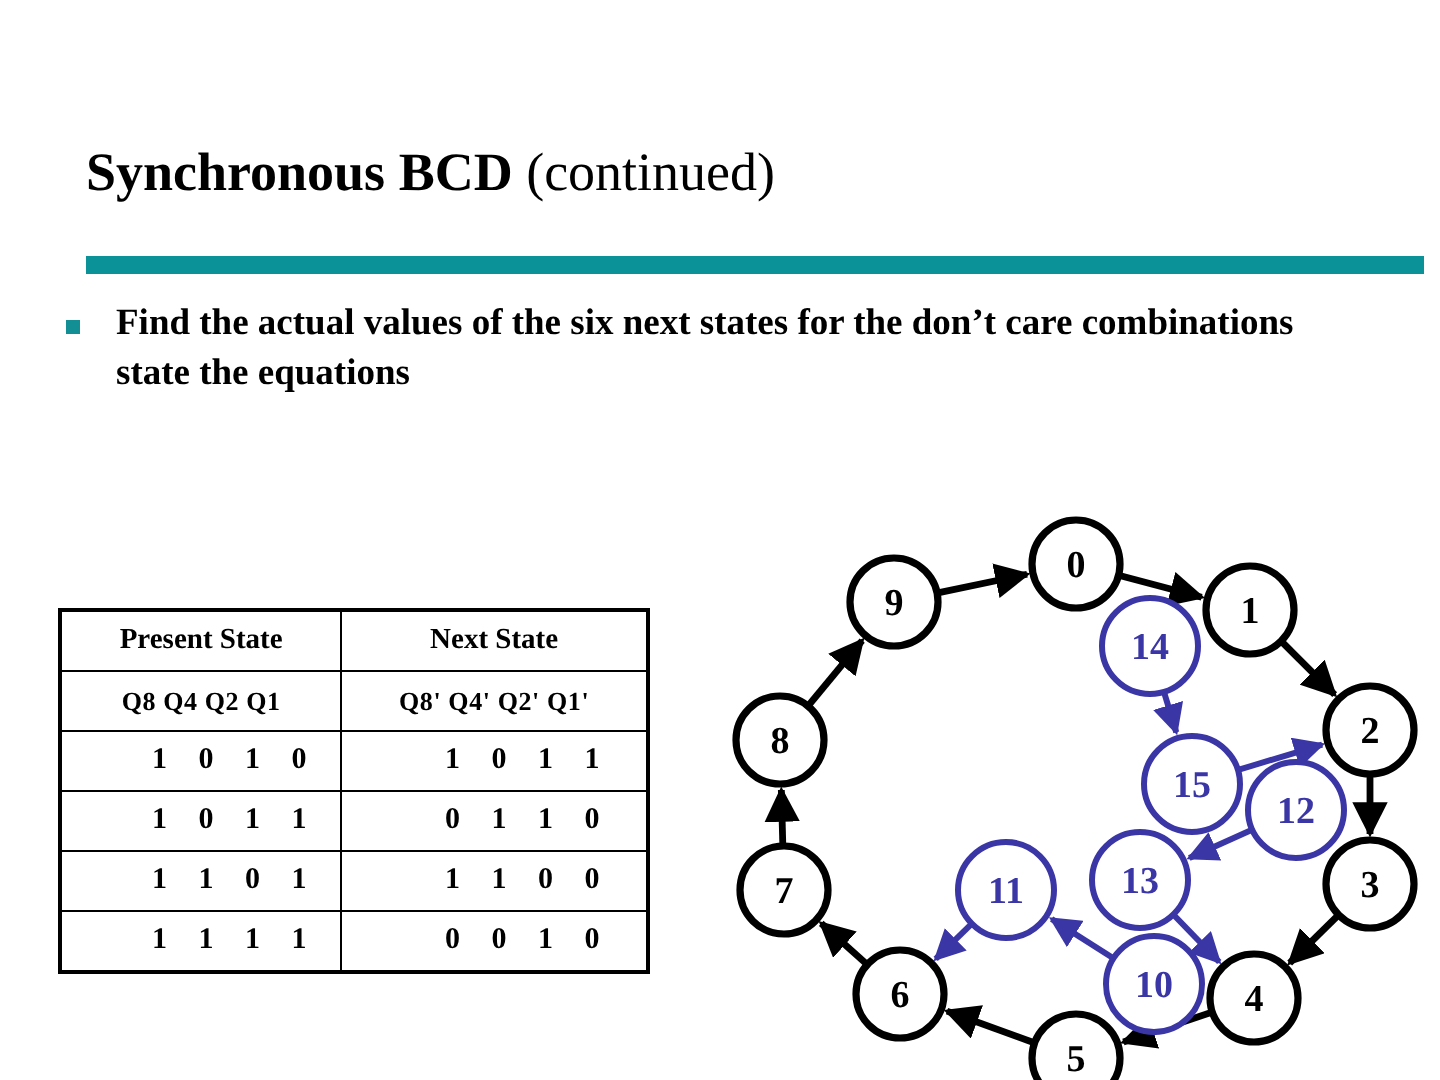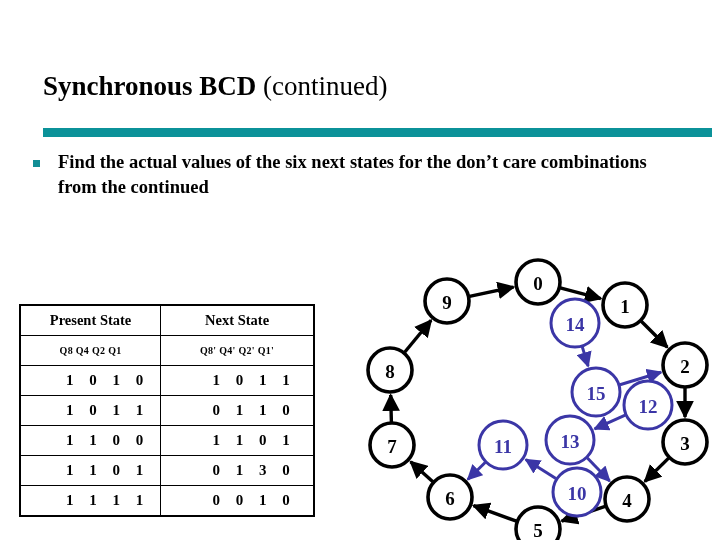--- a/index.html
+++ b/index.html
@@ -70,41 +70,41 @@
     margin-left: 29px;
     font-size: 18.5px;
     line-height: 25px;
     font-weight: bold;
     color: #000000;
   }
 
   
   #state-table {
     position: absolute;
-    left: 19px;
+    left: 29px;
     top: 262px;
     width: 296px;
     border-collapse: collapse;
     border: 2px solid #000000;
     background: #ffffff;
   }
   #state-table td {
     border: 1px solid #000000;
     text-align: center;
     font-weight: bold;
     color: #000000;
     height: 29px;
     padding: 0;
     font-size: 14px;
     white-space: nowrap;
   }
   #state-table td.col-present { width: 134px; }
   #state-table td.col-next    { width: 160px; }
   #state-table tr.hdr-title td { font-size: 14.5px; }
-  #state-table tr.hdr-vars td  { font-size: 10px; letter-spacing: 0.3px; }
+  #state-table tr.hdr-vars td  { font-size: 13px; letter-spacing: 0.3px; }
   #state-table tr.data-row td  { font-size: 15px; letter-spacing: 6px; text-indent: 6px; padding-left: 28px; }
 
   
   #state-diagram {
     position: absolute;
     left: 360px;
     top: 212px;
     width: 360px;
     height: 300px;
   }
@@ -143,21 +143,21 @@
 
   <div id="title">
     <span class="t-bold">Synchronous BCD</span><span class="t-reg"> (continued)</span>
   </div>
 
   <div id="title-rule"></div>
 
   <div id="bullets">
     <div class="bullet-row">
       <span class="bullet-mark"></span>
-      <span class="bullet-text">Find the actual values of the six next states for the don’t care combinations from the continued</span>
+      <span class="bullet-text">Find the actual values of the six next states for the don’t care combinations state the equations</span>
     </div>
   </div>
 
   <table id="state-table">
     <tbody>
       <tr class="hdr-title">
         <td class="col-present">Present State</td>
         <td class="col-next">Next State</td>
       </tr>
       <tr class="hdr-vars">
@@ -166,26 +166,22 @@
       </tr>
       <tr class="data-row">
         <td class="col-present">1 0 1 0</td>
         <td class="col-next">1 0 1 1</td>
       </tr>
       <tr class="data-row">
         <td class="col-present">1 0 1 1</td>
         <td class="col-next">0 1 1 0</td>
       </tr>
       <tr class="data-row">
-        <td class="col-present">1 1 0 0</td>
-        <td class="col-next">1 1 0 1</td>
-      </tr>
-      <tr class="data-row">
         <td class="col-present">1 1 0 1</td>
-        <td class="col-next">0 1 3 0</td>
+        <td class="col-next">1 1 0 0</td>
       </tr>
       <tr class="data-row">
         <td class="col-present">1 1 1 1</td>
         <td class="col-next">0 0 1 0</td>
       </tr>
     </tbody>
   </table>
 
   <div id="state-diagram">
     <svg id="diagram-svg" width="360" height="300" viewBox="0 0 360 300">

